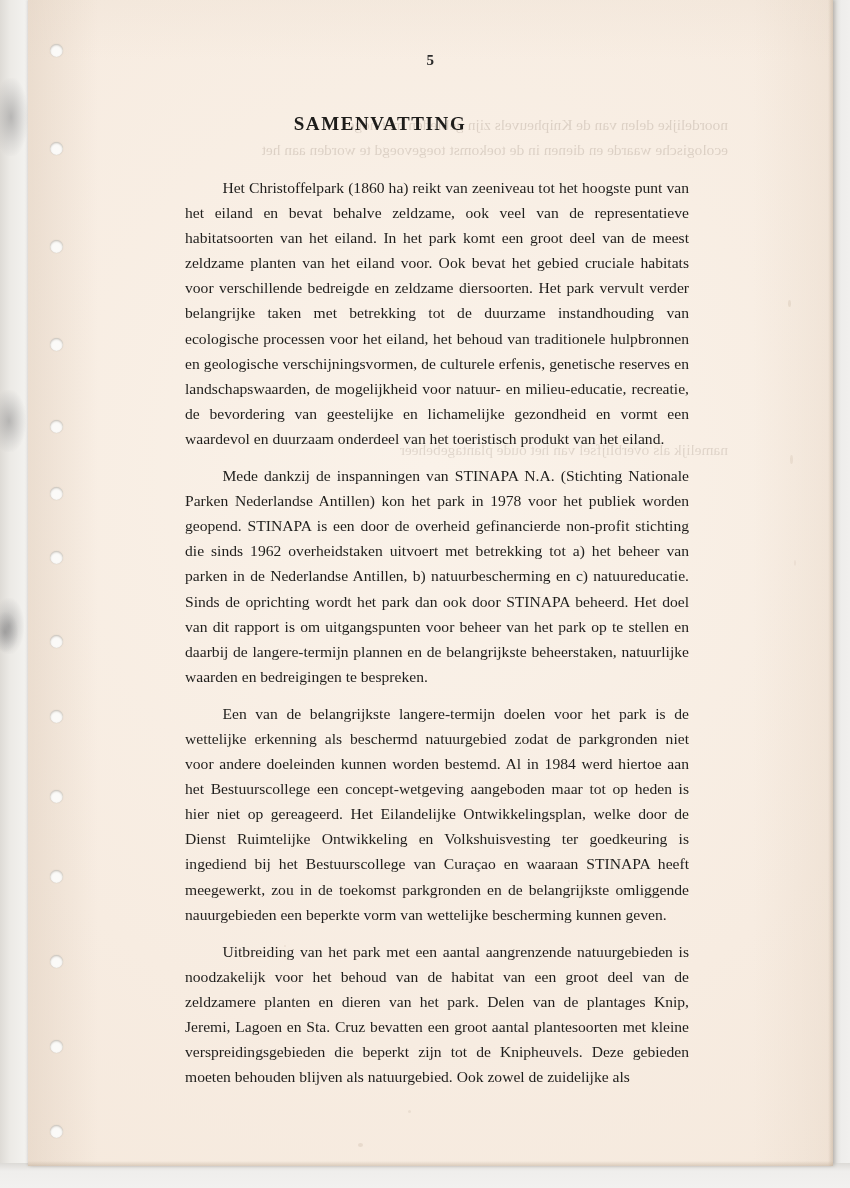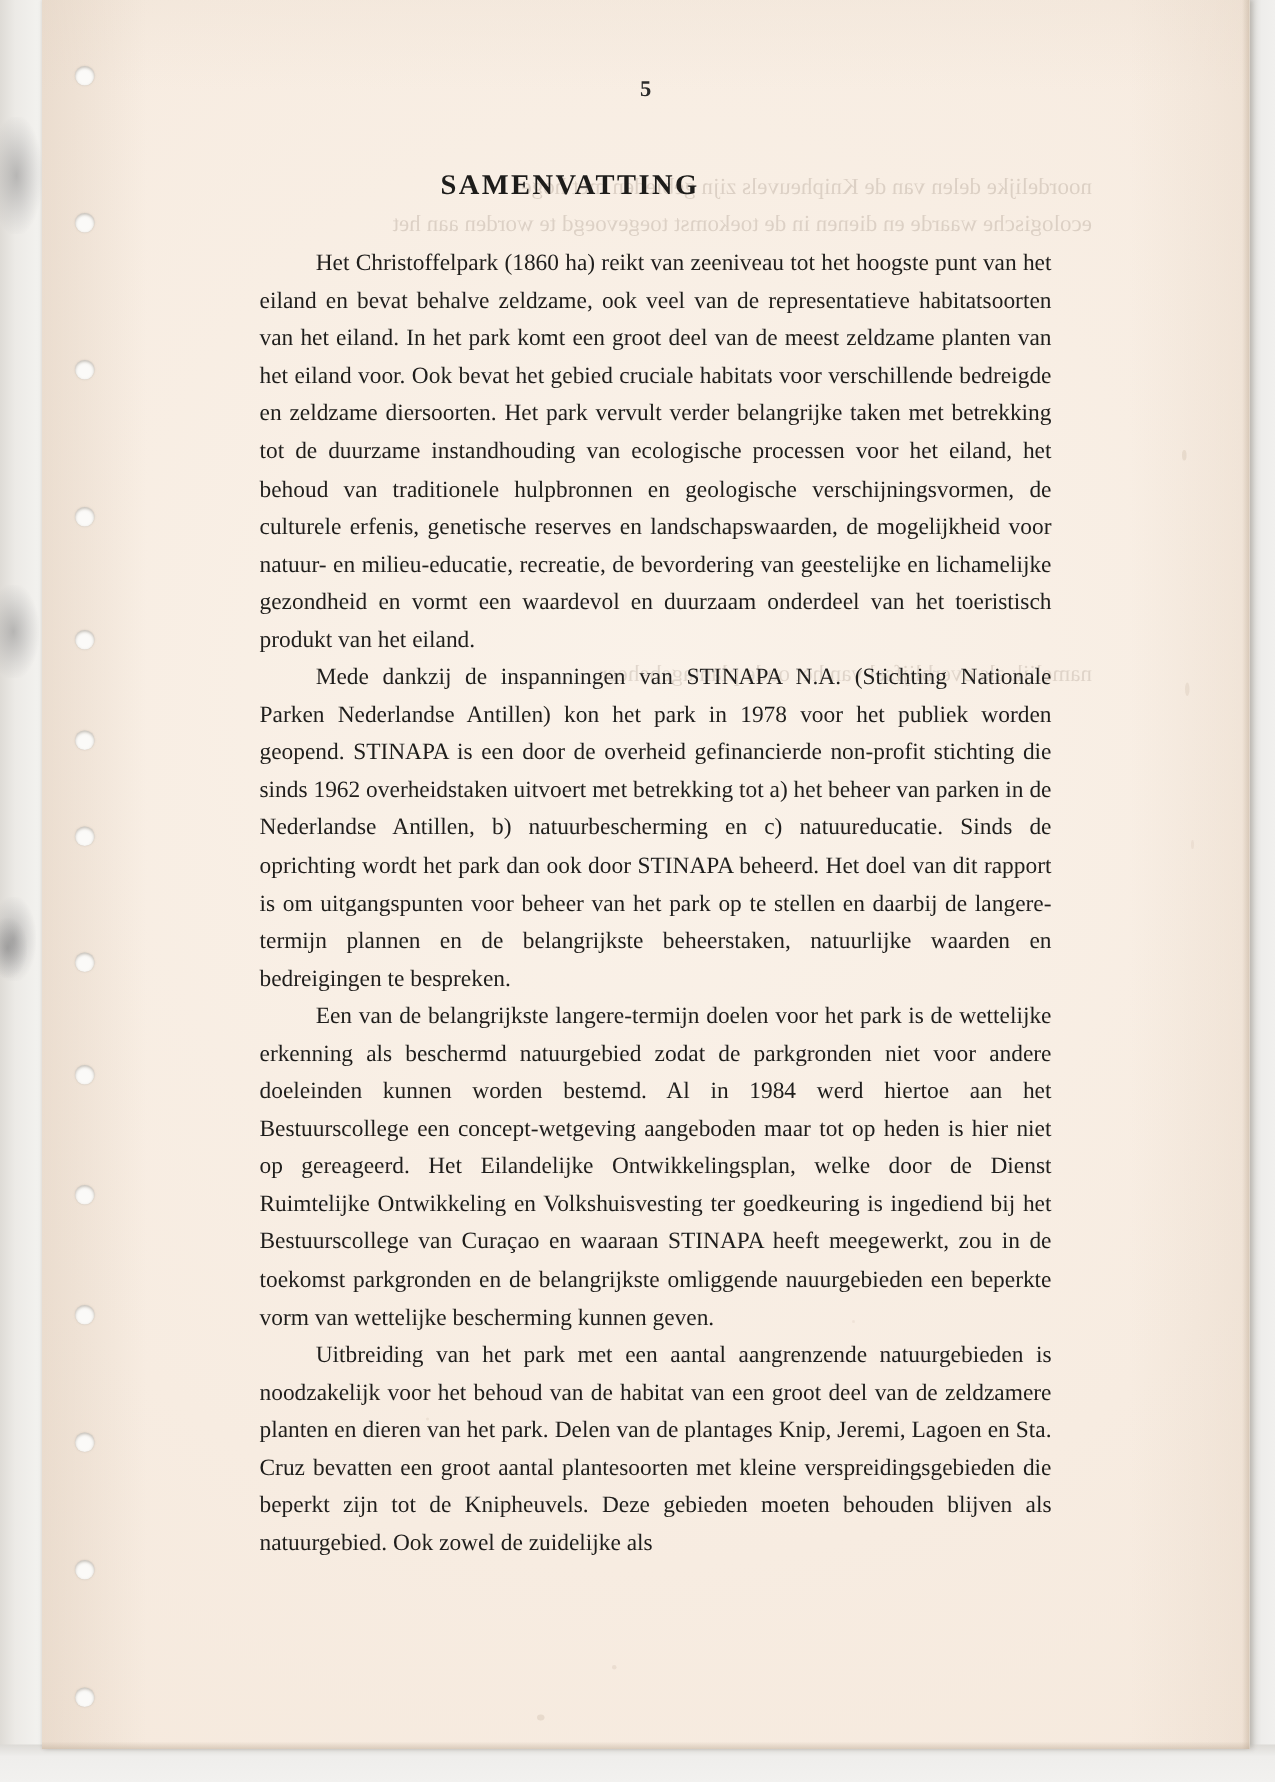--- a/index.html
+++ b/index.html
@@ -132,21 +132,21 @@
     left: 145px;
     top: 163px;
     width: 528px;
     color: #1f1e1c;
     font-size: 15.6px;
     line-height: 25.1px;
     text-align: justify;
     text-justify: inter-word;
   }
   .body p {
-    margin: 0;
+    margin: 12px;
     text-indent: 2.4em;
   }
 
   
   .bleed {
     position: absolute;
     left: 140px;
     top: 112px;
     width: 560px;
     transform: scaleX(-1);

